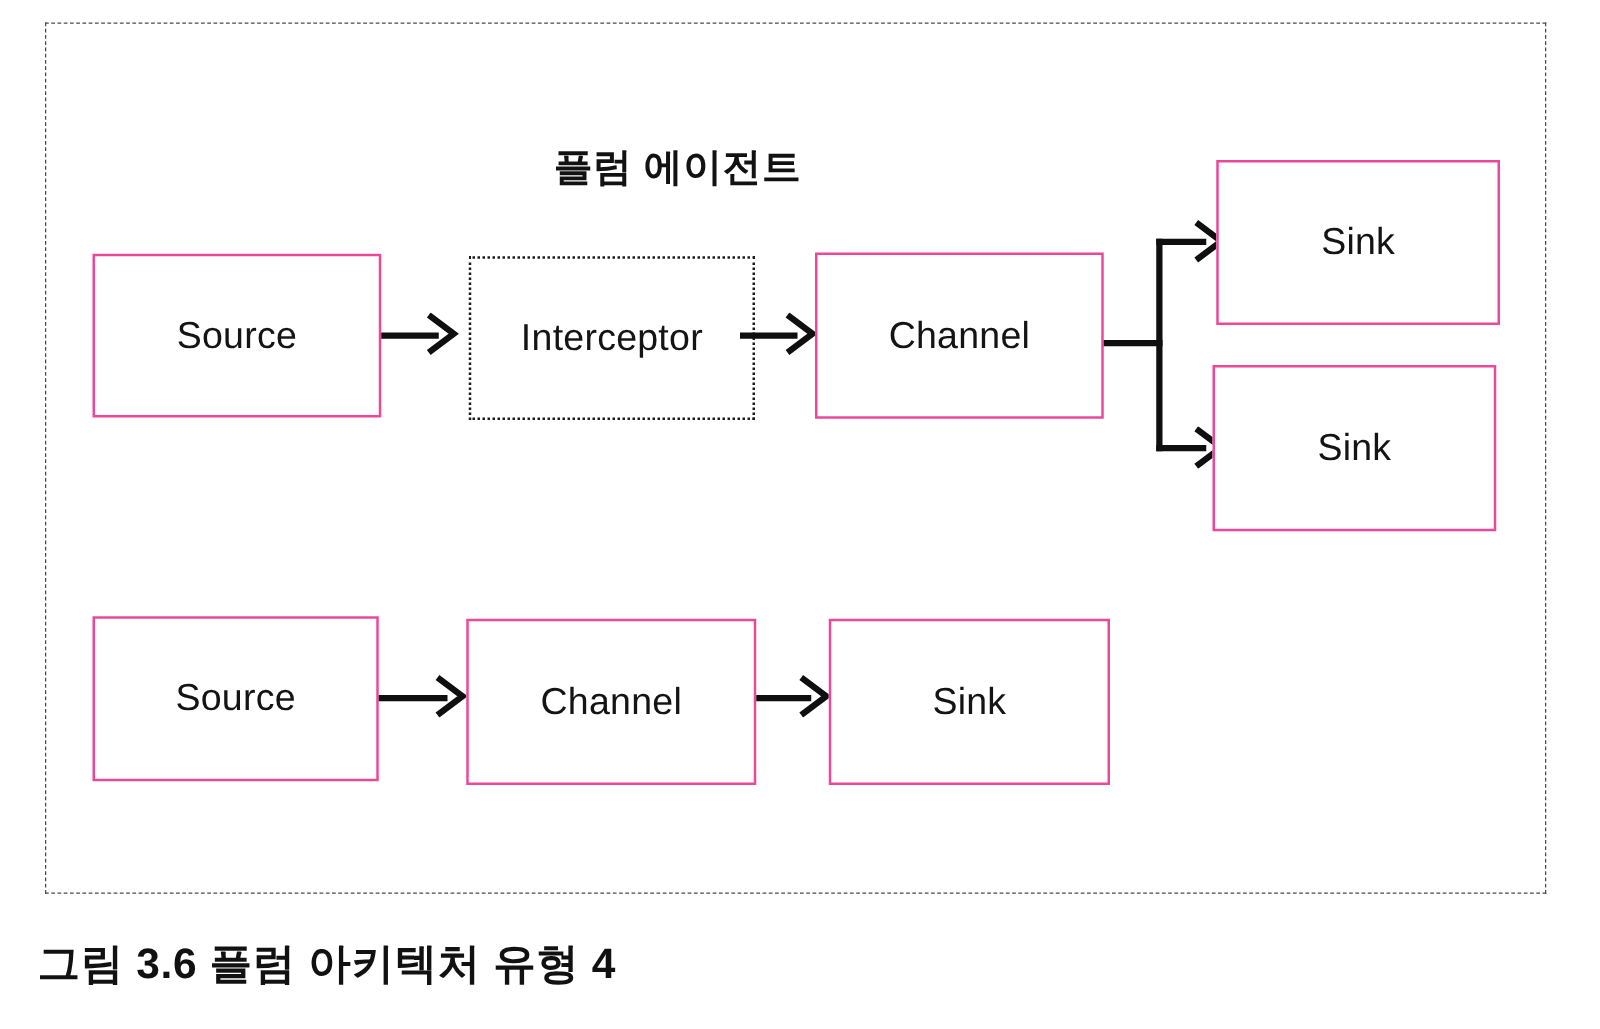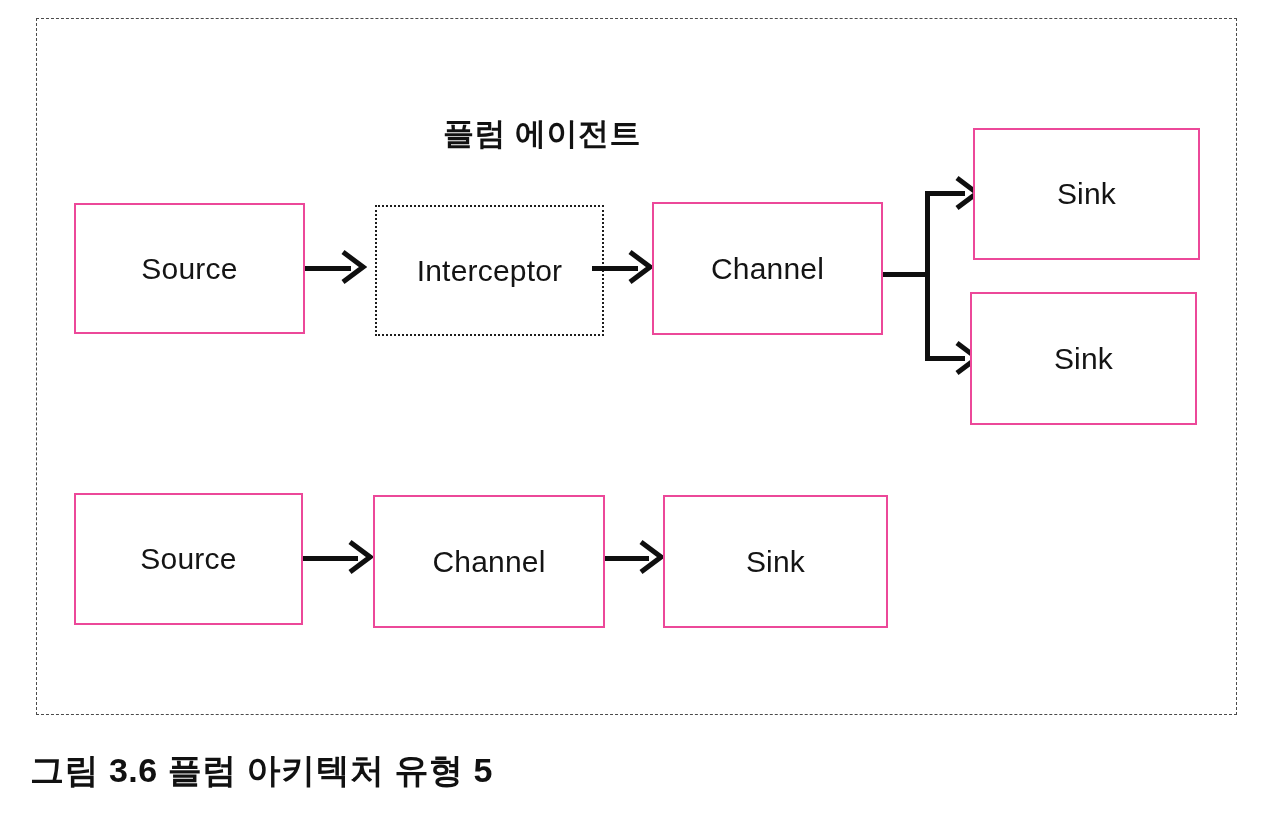--- a/index.html
+++ b/index.html
@@ -164,15 +164,15 @@
 
   <div class="hline" style="left:605px; top:556px; width:44px;"></div>
   <div class="arrowhead" style="left:639px; top:540px;">
     <svg width="26" height="34" viewBox="0 0 26 34">
       <path d="M2 2 L22 17 L2 32" fill="none" stroke="#0f0f0f" stroke-width="5" stroke-linecap="butt" stroke-linejoin="miter"></path>
     </svg>
   </div>
 
   <div class="node solid" style="left:663px; top:495px; width:225px; height:133px;">Sink</div>
 
-  <div class="figure-caption">그림 3.6 플럼 아키텍처 유형 5</div>
+  <div class="figure-caption">그림 3.6 플럼 아키텍처 유형 4</div>
 
 </div>
 
 </body></html>

